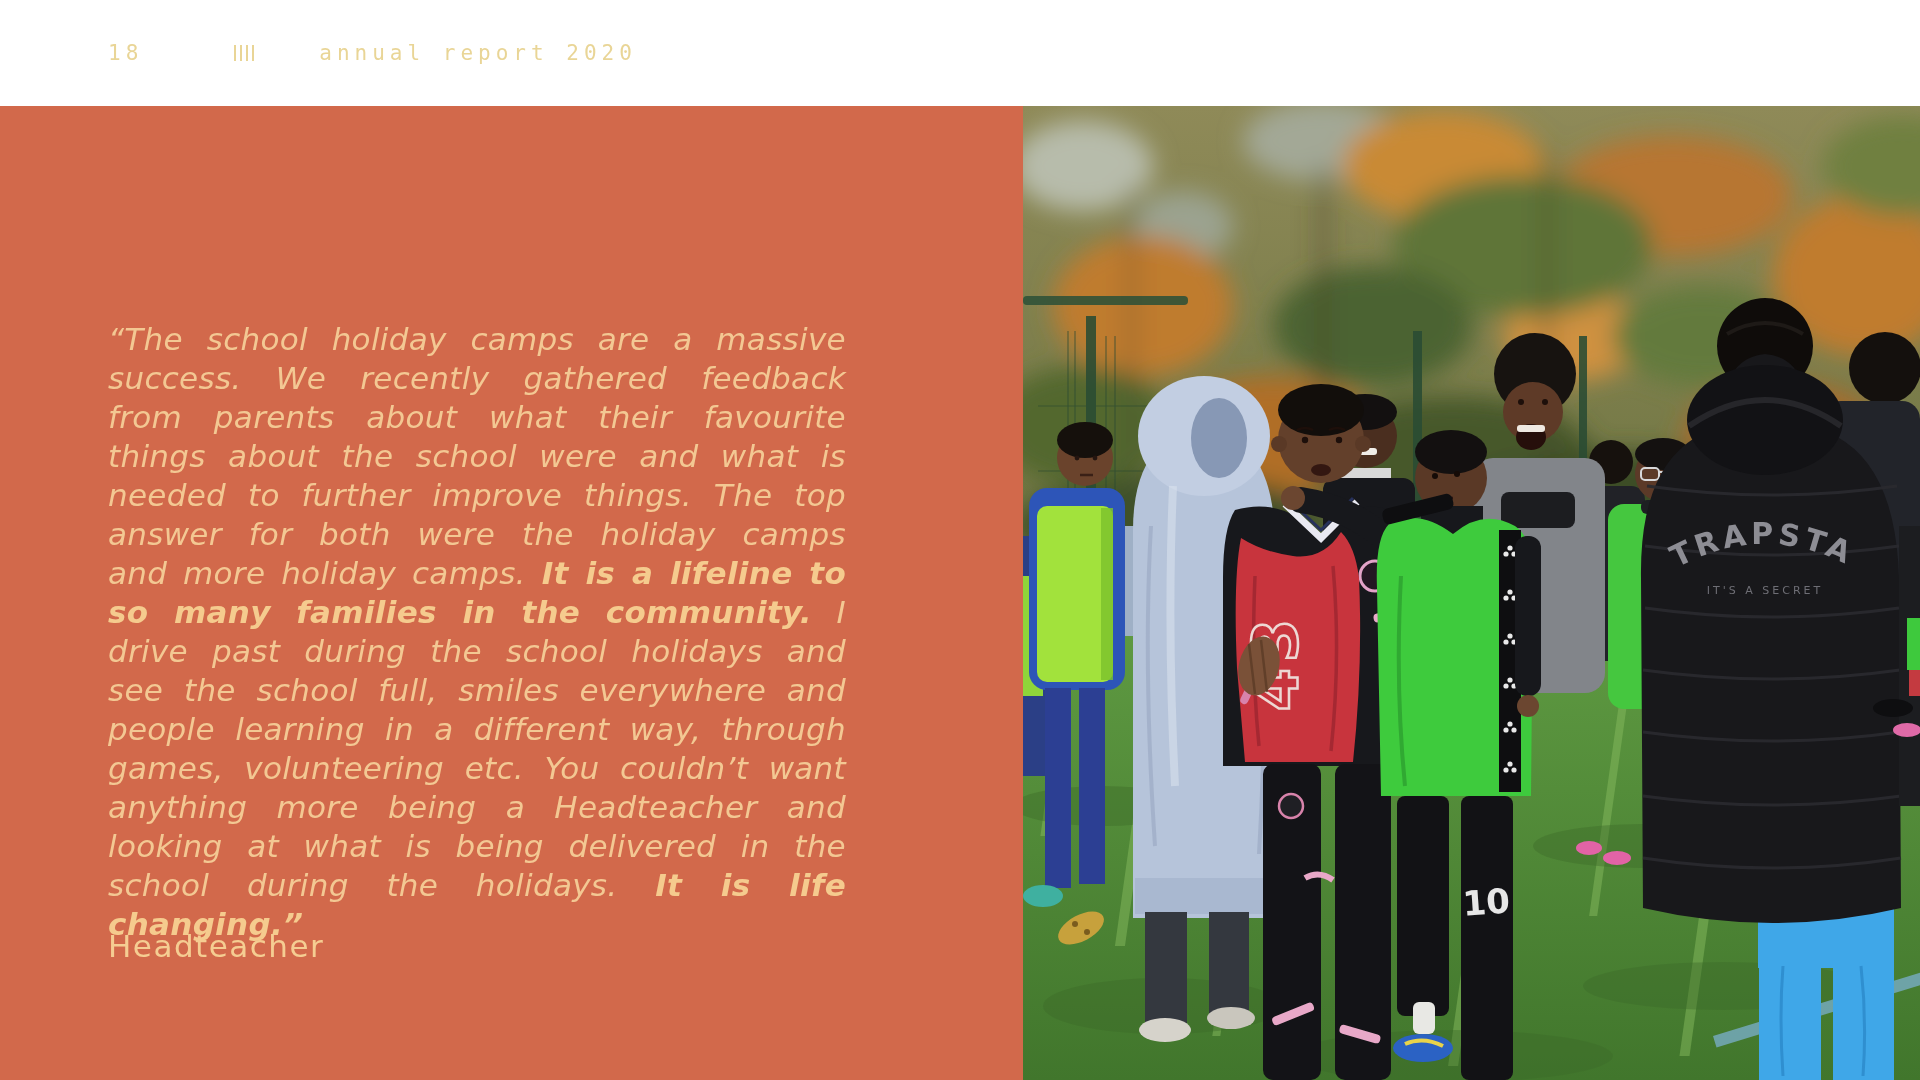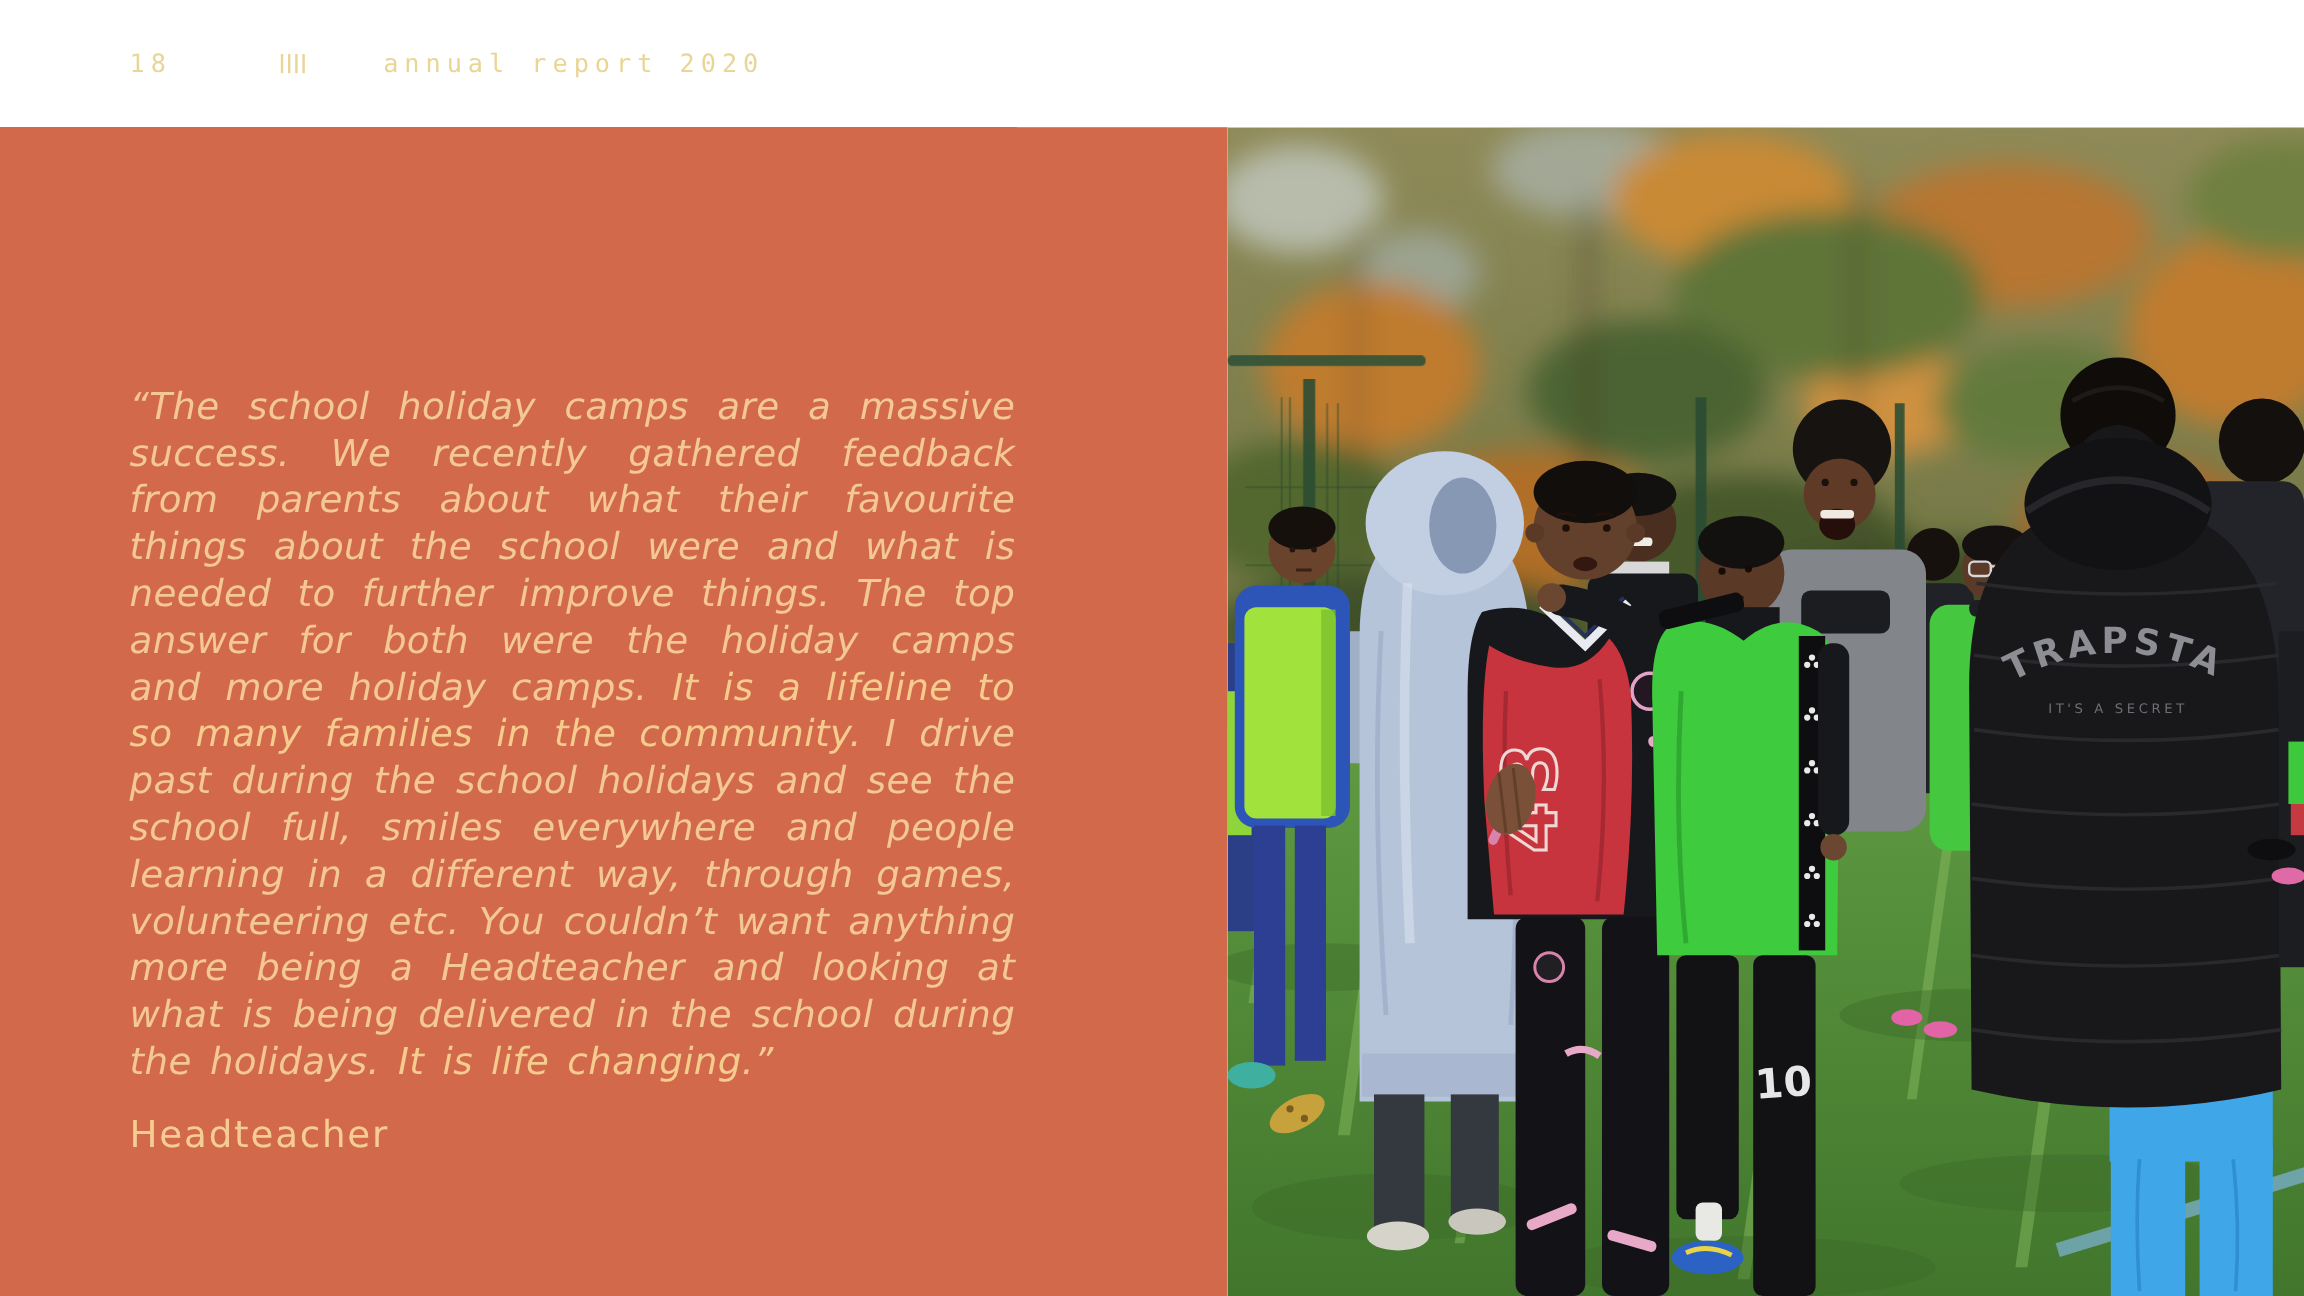--- a/index.html
+++ b/index.html
@@ -43,21 +43,21 @@
     width: 738px;
     margin: 0;
     font-style: italic;
     font-size: 31px;
     line-height: 39px;
     letter-spacing: 0.3px;
     word-spacing: 5px;
     text-align: justify;
     color: #f3c893;
   }
-  .quote strong { font-weight: 400; color: #f5cb8e; }
+  .quote strong { font-weight: 700; color: #f5cb8e; }
   .attrib {
     position: absolute;
     left: 108px; top: 822px;
     margin: 0;
     font-style: normal;
     font-weight: 400;
     font-size: 31px;
     letter-spacing: 1.5px;
     color: #f5cd92;
   }

